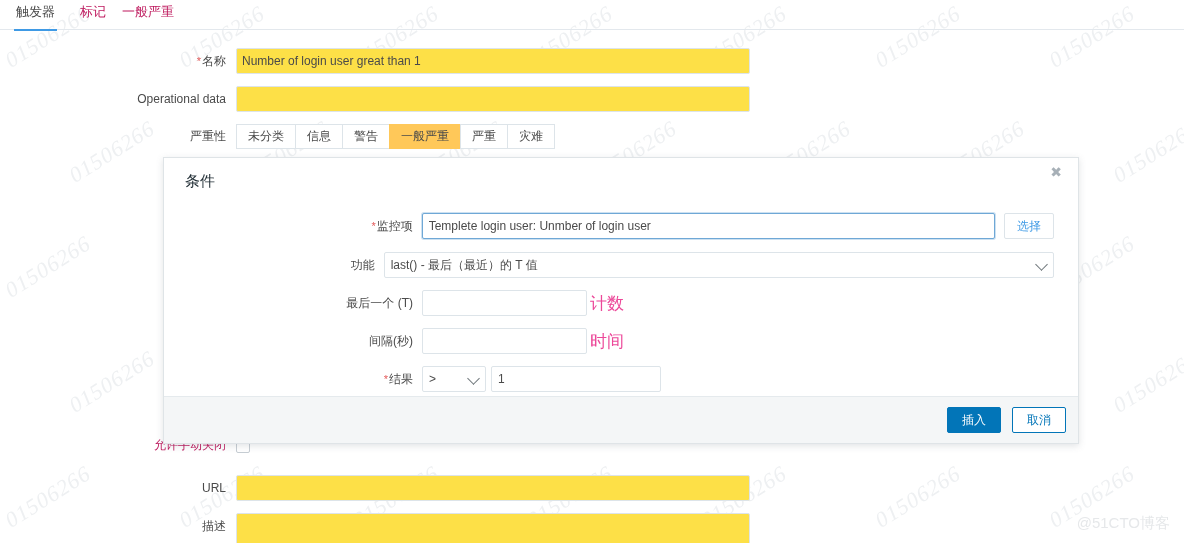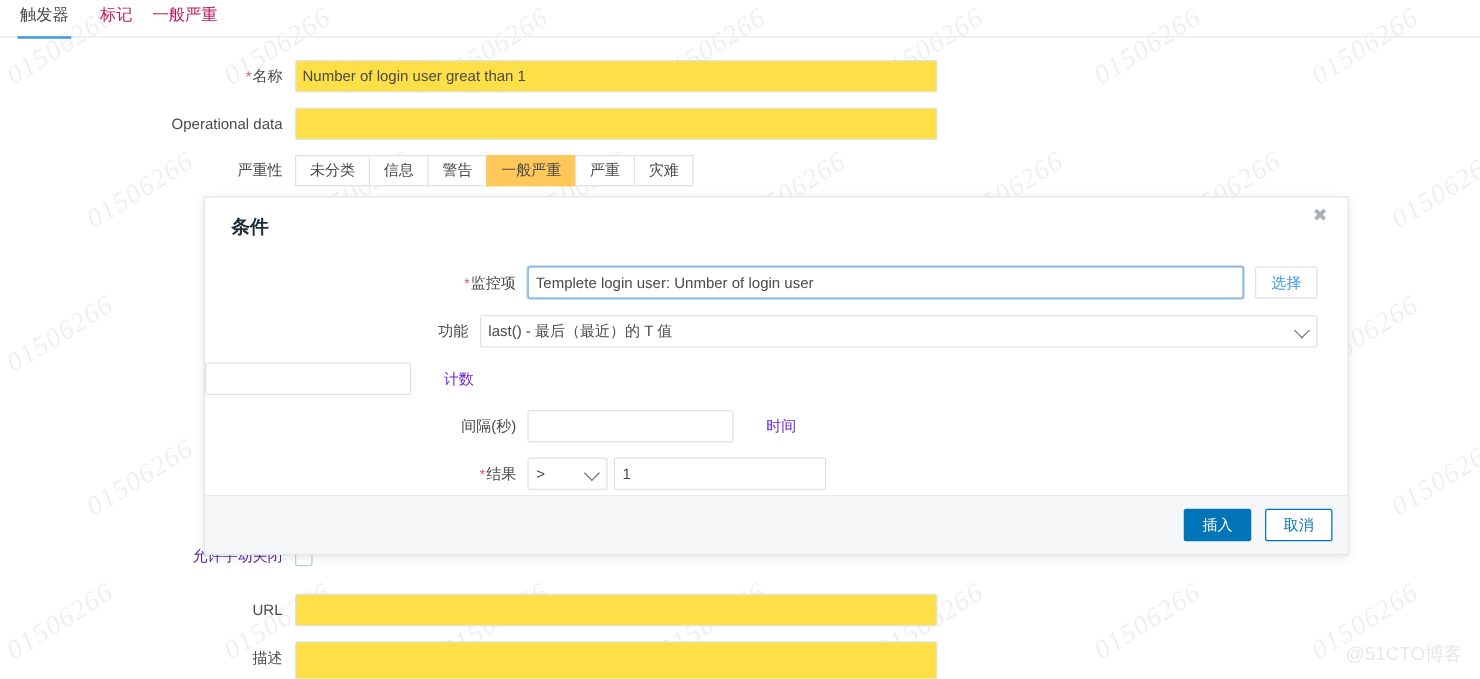--- a/index.html
+++ b/index.html
@@ -157,21 +157,21 @@
     background: #ffffff;
     border: 1px solid #dfe4e7;
     box-shadow: 0 2px 7px rgba(90,100,110,0.18);
     z-index: 5;
   }
   #modal-title {
     position: absolute;
     left: 21px;
     top: 14px;
     font-size: 15px;
-    font-weight: bold;
+    font-weight: normal;
     color: #1f2c33;
   }
   #modal-close {
     position: absolute;
     right: 12px;
     top: 4px;
     width: 20px;
     height: 20px;
     color: #a7b0b7;
     font-size: 14px;
@@ -204,23 +204,23 @@
     padding: 0 6px;
     outline: none;
     font-family: "Liberation Sans", sans-serif;
     border-radius: 2px;
   }
   .mtext.focused {
     border: 1px solid #6fa8d6;
     box-shadow: 0 0 0 1px rgba(111,168,214,0.35);
   }
   .msuffix {
-    font-size: 12px;
-    color: #6d28d9;
-    margin-left: 26px;
+    font-size: 17px;
+    color: #ec4899;
+    margin-left: 3px;
     white-space: nowrap;
   }
   .btn {
     box-sizing: border-box;
     height: 26px;
     padding: 0 12px;
     font-size: 12px;
     border-radius: 2px;
     cursor: pointer;
     font-family: "Liberation Sans", sans-serif;
@@ -378,21 +378,21 @@
       <div class="flabel" style="width:236px; color:#9aa0a6;">事件</div>
     </div>
     <div class="frow" style="left:0px; top:332px; width:236px;">
       <div class="flabel" style="width:236px; color:#9aa0a6;">问题事件</div>
     </div>
     <div class="frow" style="left:0px; top:370px; width:236px;">
       <div class="flabel" style="width:236px; color:#9aa0a6;">事件</div>
     </div>
 
     <div class="frow" style="left:0px; top:408px; width:300px;">
-      <div class="flabel" style="width:236px; color:#4c1d95;">允许手动关闭</div>
+      <div class="flabel" style="width:236px; color:#be185d;">允许手动关闭</div>
       <div class="checkbox"></div>
     </div>
 
     <div class="frow" style="left:0px; top:446px; width:760px;">
       <div class="flabel" style="width:236px;">URL</div>
       <input class="ftext" style="width: 514px; height: 26px;" value="">
     </div>
 
     <div class="frow" style="left:0px; top:484px; width:760px; align-items:flex-start;">
       <div class="flabel" style="width:236px; padding-top:5px;">描述</div>
@@ -415,20 +415,21 @@
 
     <div class="mrow" style="left:0px; top:94px; width:890px;">
       <div class="mlabel" style="width:258px;">功能</div>
       <div class="select" style="width:787px;">
         <span>last() - 最后（最近）的 T 值</span>
         <span class="caret"></span>
       </div>
     </div>
 
     <div class="mrow" style="left:0px; top:132px; width:600px;">
+      <div class="mlabel" style="width:258px;">最后一个 (T)</div>
       <input class="mtext" style="width: 165px;" value="">
       <span class="msuffix">计数</span>
     </div>
 
     <div class="mrow" style="left:0px; top:170px; width:600px;">
       <div class="mlabel" style="width:258px;">间隔(秒)</div>
       <input class="mtext" style="width: 165px;" value="">
       <span class="msuffix">时间</span>
     </div>
 

